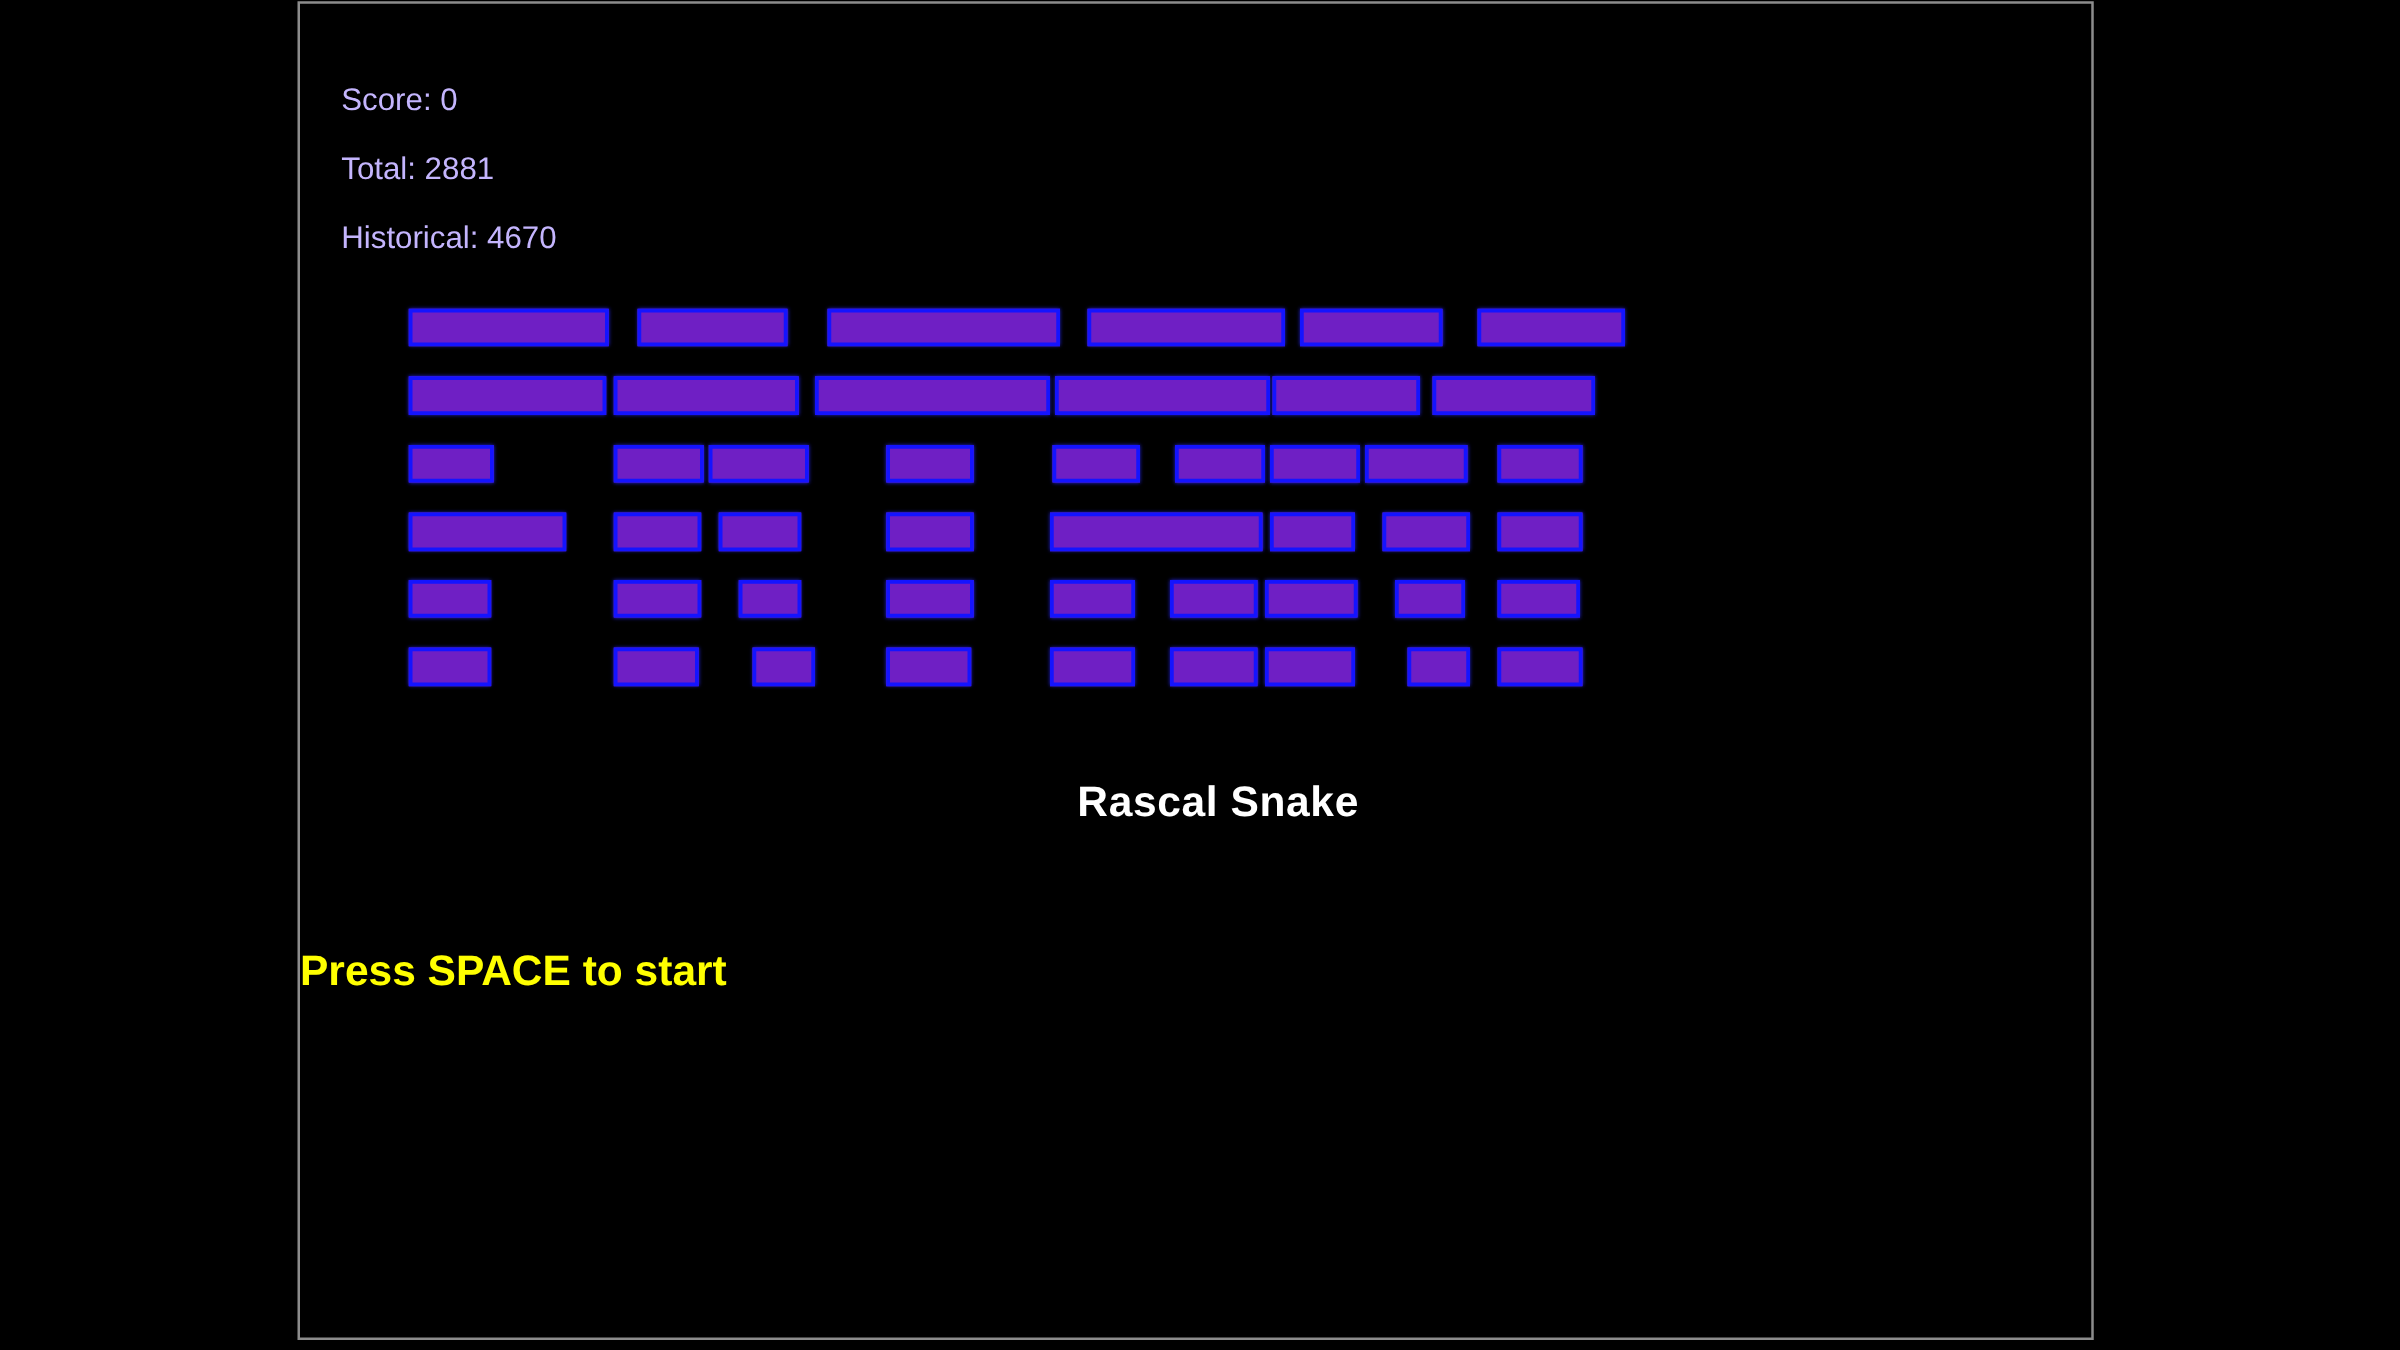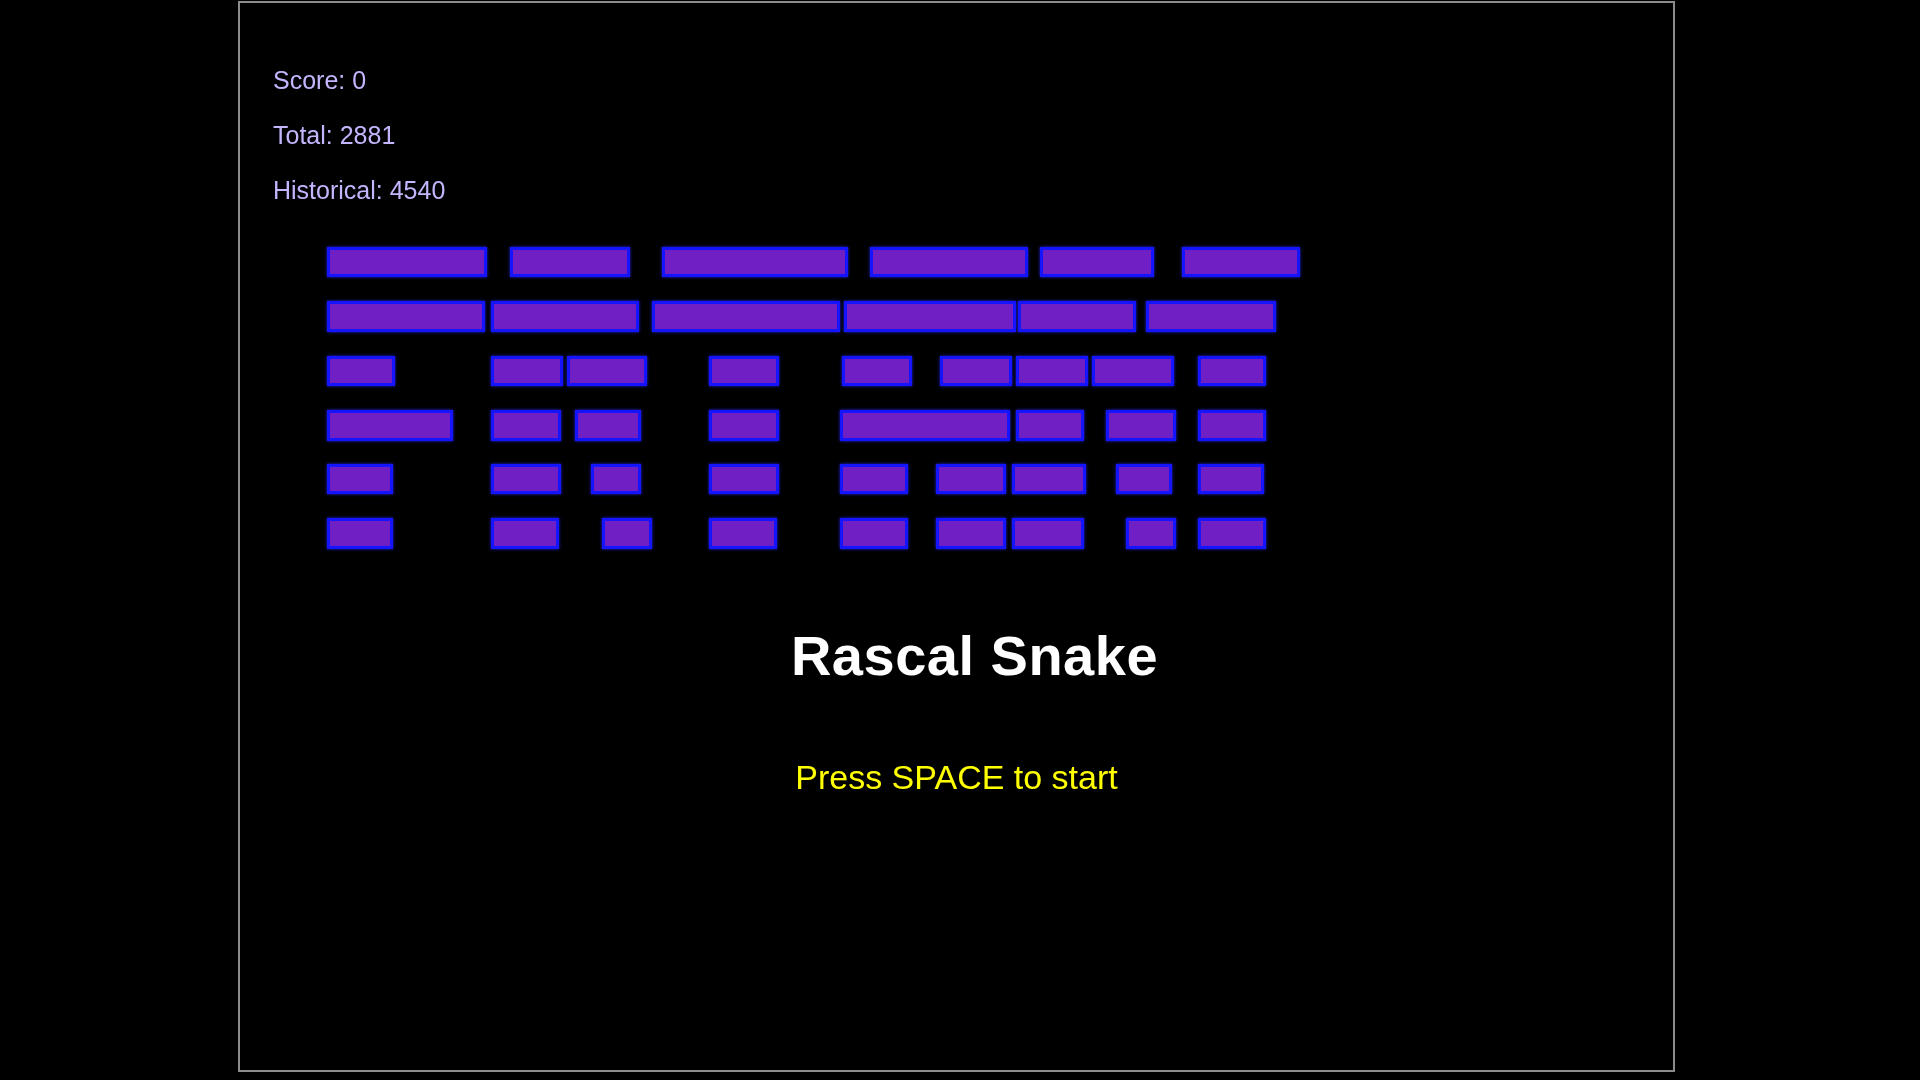--- a/index.html
+++ b/index.html
@@ -64,50 +64,49 @@
     box-shadow: 0 0 3px rgba(40, 40, 255, 0.85);
   }
 
   #title-text {
     position: absolute;
     left: 0;
     right: 0;
     top: 620px;
     text-align: center;
     color: #ffffff;
-    font-size: 56px;
+    font-size: 34px;
     font-weight: bold;
     letter-spacing: 0.5px;
     user-select: none;
     padding-left: 36px;
   }
 
   #prompt-text {
     position: absolute;
     left: 0;
     right: 0;
     top: 755px;
-    text-align: center;
     color: #ffff00;
     font-size: 34px;
-    font-weight: normal;
+    font-weight: bold;
     user-select: none;
   }
 </style>
 </head>
 <body>
 
 <div id="screen">
 
   <div id="game-canvas" style="border-color: rgb(140, 140, 140); background: rgb(0, 0, 0);">
 
     <div class="hud" style="color: #c4b5fd;">
       <span class="hud-line">Score: 0</span>
       <span class="hud-line">Total: 2881</span>
-      <span class="hud-line">Historical: 4540</span>
+      <span class="hud-line">Historical: 4670</span>
     </div>
 
     <div id="brick-field">
         <div class="brick" style="left: 87px; top: 244px; width: 160px; height: 30px; background: rgb(111, 31, 196); border-color: rgb(20, 20, 255);"></div>
         <div class="brick" style="left: 270px; top: 244px; width: 120px; height: 30px; background: rgb(111, 31, 196); border-color: rgb(20, 20, 255);"></div>
         <div class="brick" style="left: 422px; top: 244px; width: 186px; height: 30px; background: rgb(111, 31, 196); border-color: rgb(20, 20, 255);"></div>
         <div class="brick" style="left: 630px; top: 244px; width: 158px; height: 30px; background: rgb(111, 31, 196); border-color: rgb(20, 20, 255);"></div>
         <div class="brick" style="left: 800px; top: 244px; width: 114px; height: 30px; background: rgb(111, 31, 196); border-color: rgb(20, 20, 255);"></div>
         <div class="brick" style="left: 942px; top: 244px; width: 118px; height: 30px; background: rgb(111, 31, 196); border-color: rgb(20, 20, 255);"></div>
         <div class="brick" style="left: 87px; top: 298px; width: 158px; height: 31px; background: rgb(111, 31, 196); border-color: rgb(20, 20, 255);"></div>

